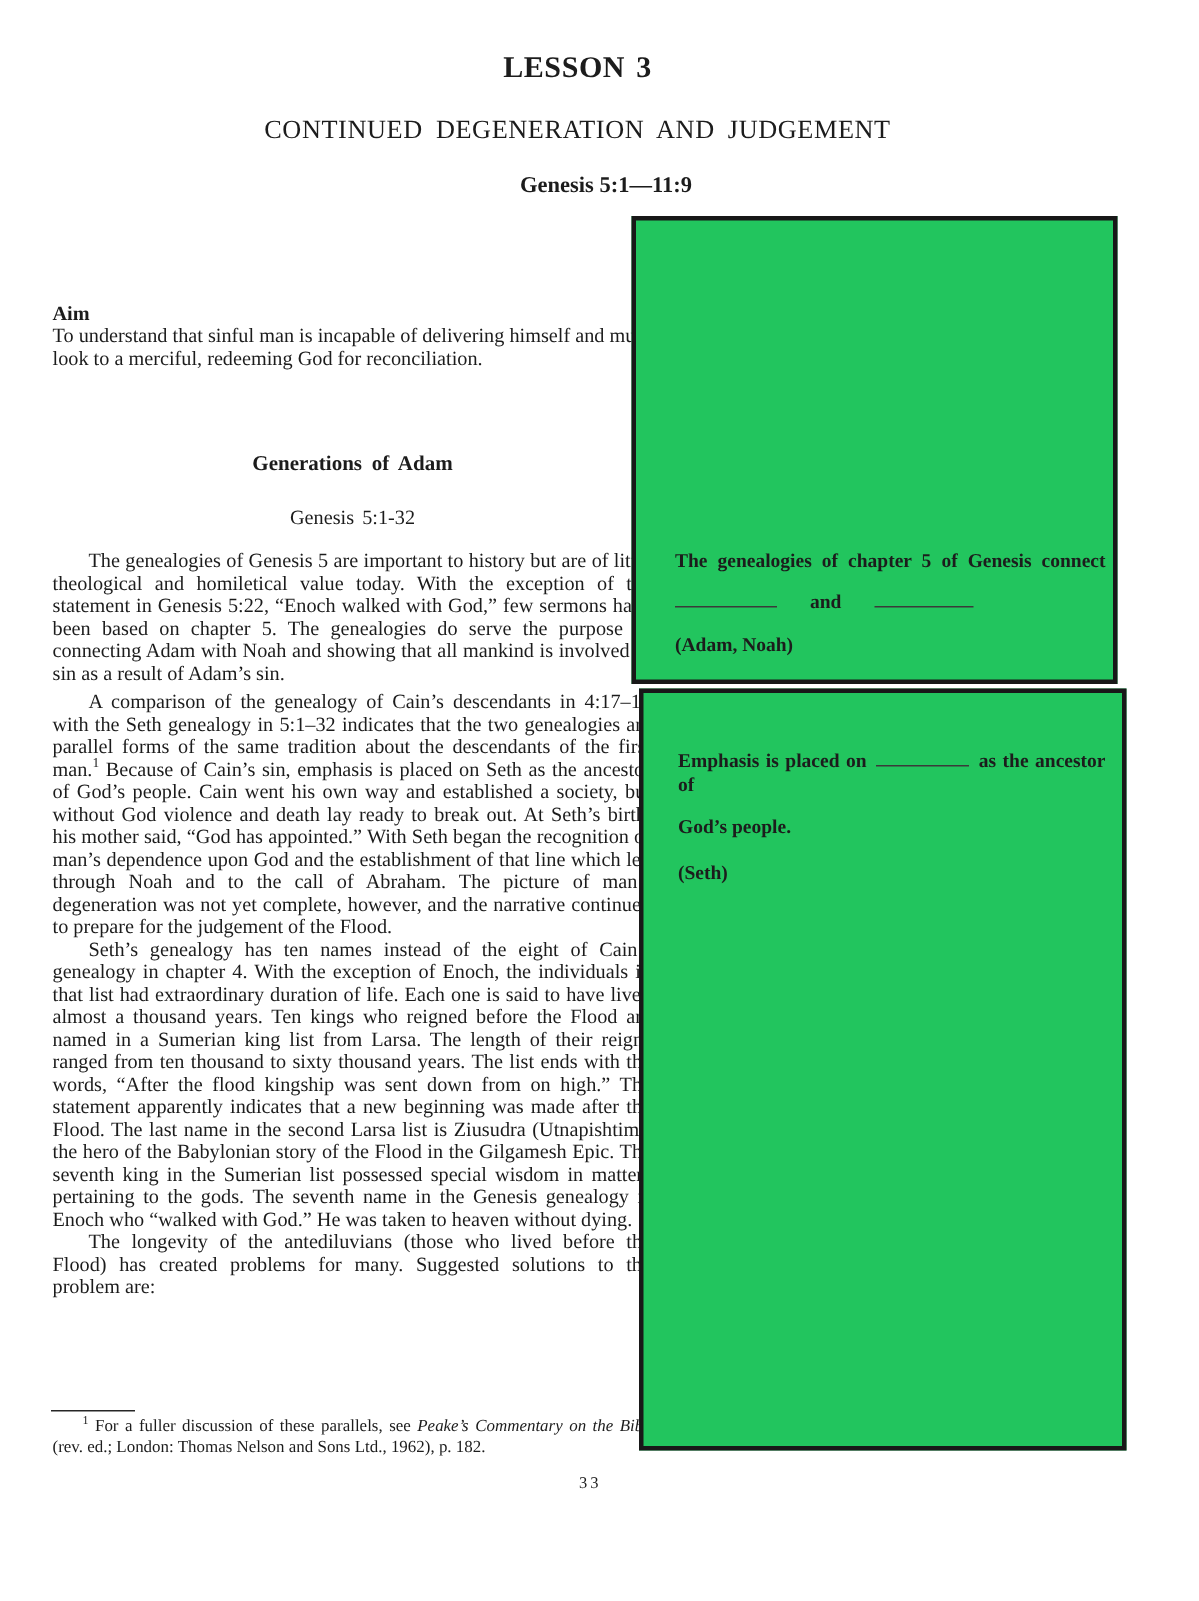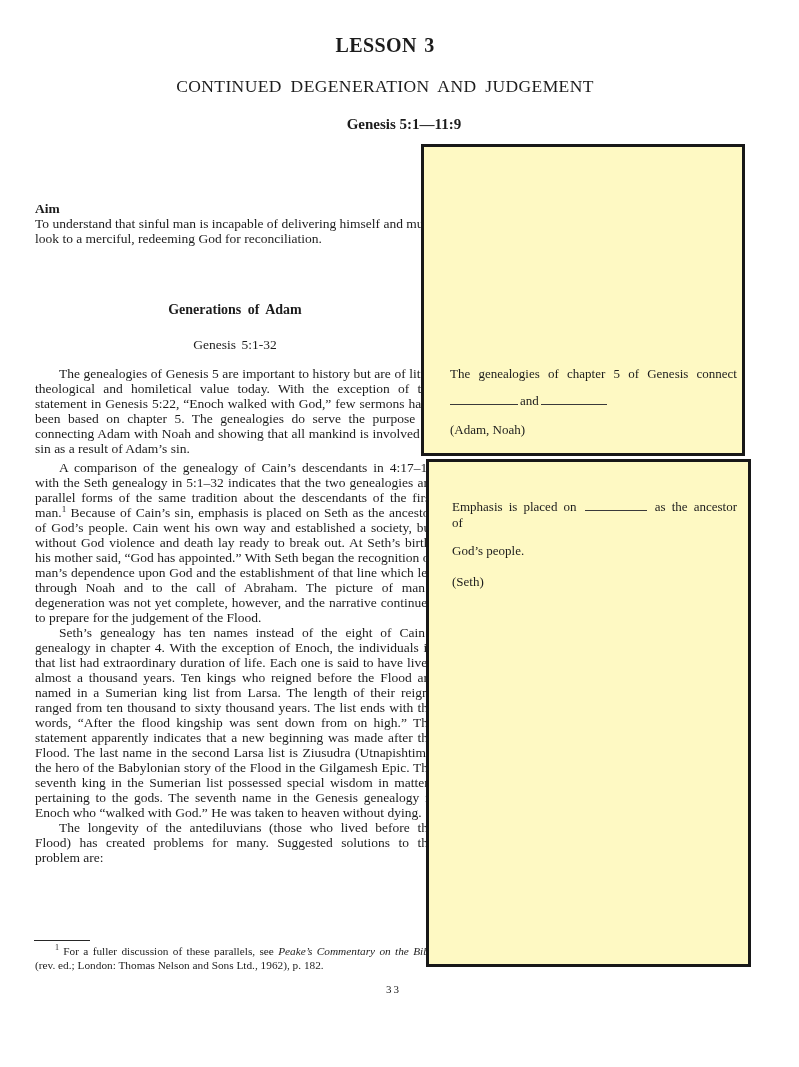--- a/index.html
+++ b/index.html
@@ -67,35 +67,35 @@
   }
   .footnote sup { font-size: 8px; vertical-align: super; line-height: 0; }
 
   .page-number {
     position: absolute; left: 386px; top: 983px;
     font-size: 11px; letter-spacing: 2px;
   }
 
   
   .exercise-box {
-    position: absolute; border: 3px solid #181818; background: #fef9c3;
-    box-sizing: border-box; font-size: 13px; line-height: 16px;
+    position: absolute; border: 3px solid #181818; background: #22c55e;
+    box-sizing: border-box; font-size: 13px; line-height: 16px; font-weight: bold;
   }
   .box1 { left: 421px; top: 144px; width: 324px; height: 312px; padding: 219px 5px 0 26px; }
   .box2 { left: 426px; top: 459px; width: 325px; height: 508px; padding: 37px 11px 0 23px; }
   .justify-full { text-align: justify; text-align-last: justify; word-spacing: 1px; }
   .blanks-row { margin-top: 11px; }
   .blank {
     display: inline-block; height: 10px;
     border-bottom: 1.4px solid #3a3a3a;
   }
   .blank.w1 { width: 68px; }
   .blank.w2 { width: 66px; }
   .blank.w3 { width: 62px; margin: 0 2px; }
-  .conn { margin: 0 2px; }
+  .conn { margin: 0 22px; }
   .ex-line2 { margin-top: 12px; }
   .box1 .ex-answer { margin-top: 13px; }
   .box2 .ex-answer { margin-top: 15px; }
 </style>
 </head>
 <body>
 
 <div class="page">
 
   <header class="page-header">

